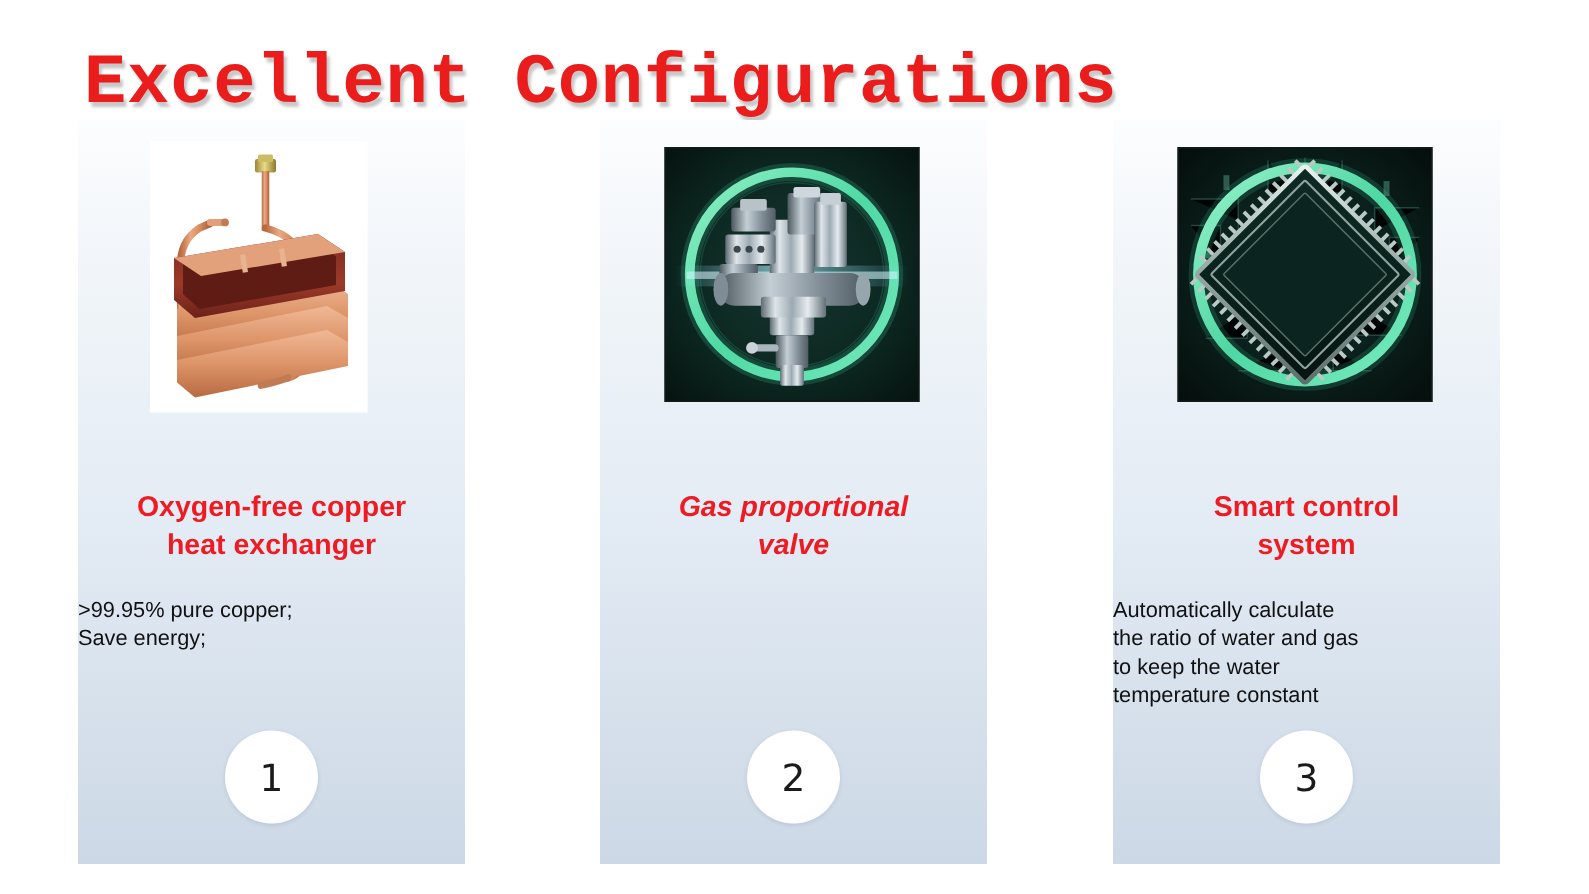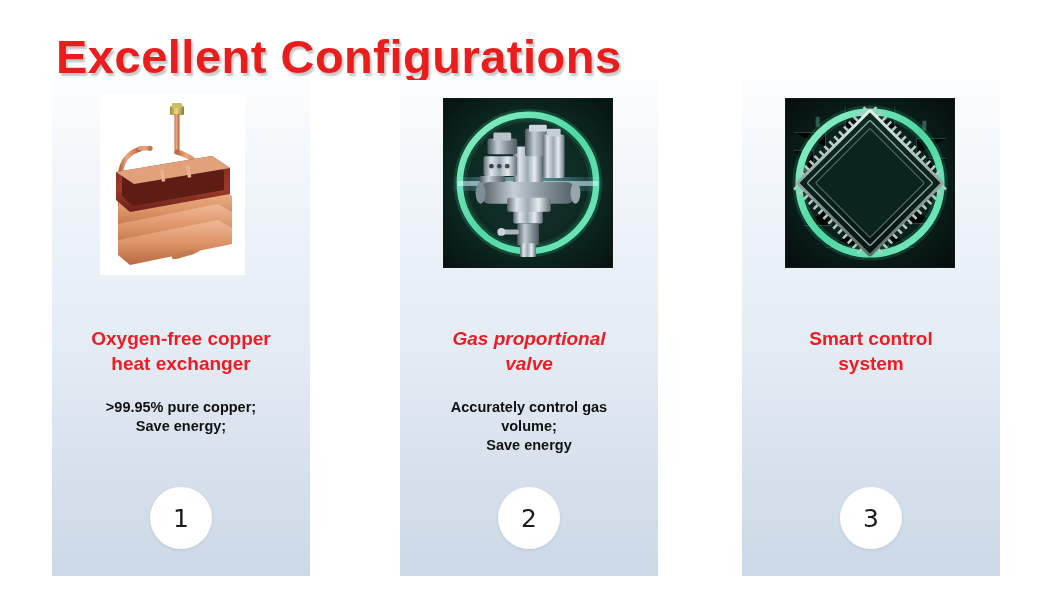--- a/index.html
+++ b/index.html
@@ -14,21 +14,21 @@
     overflow: hidden;
     font-family: "Liberation Sans", sans-serif;
     position: relative;
   }
 
   
   .title {
     position: absolute;
     left: 56px;
     top: 30px;
-    font-family: Liberation Sans, sans-serif;
+    font-family: Liberation Mono, monospace;
     font-weight: 700;
     font-size: 47px;
     line-height: 54px;
     letter-spacing: 0.5px;
     color: #ea1c1c;
     text-shadow: 2px 3px 2px rgba(130,130,130,0.45);
     white-space: nowrap;
   }
 
   
@@ -90,23 +90,22 @@
     white-space: pre-line;
   }
   .card.c1 .heading { top: 246px; }
   .card.c2 .heading { top: 246px; font-style: italic; }
   .card.c3 .heading { top: 246px; }
 
   .body-text {
     position: absolute;
     left: 0;
     width: 100%;
-    text-align: center;
     color: #111111;
-    font-weight: bold;
+    font-weight: normal;
     font-size: 14.5px;
     line-height: 19px;
     white-space: pre-line;
   }
   .card.c1 .body-text { top: 318px; }
   .card.c2 .body-text { top: 318px; }
   .card.c3 .body-text { top: 318px; }
 
   
   .bubble {
@@ -268,23 +267,20 @@
           <rect x="64" y="100" width="44" height="14" rx="2" fill="url(#steel)"></rect>
 
           <rect x="58" y="132" width="18" height="5" rx="2.5" fill="#aab6bd"></rect>
           <circle cx="58" cy="134.5" r="4" fill="#c9d3d9"></circle>
         </g>
       </svg>
     </div>
 
     <div class="heading">Gas proportional
 valve</div>
-    <div class="body-text">Accurately control gas
-volume;
-Save energy</div>
     <div class="bubble">2</div>
   </div>
 
   <div class="card c3">
 
     <div class="photo photo-dark">
       <svg viewBox="0 0 170 170" width="168" height="168" xmlns="http://www.w3.org/2000/svg">
         <defs>
           <radialGradient id="bg3" cx="50%" cy="50%" r="72%">
             <stop offset="0%" stop-color="#12302a"></stop>
@@ -403,16 +399,20 @@
 
           <rect x="33" y="33" width="104" height="104" rx="2" fill="url(#chipface)" stroke="url(#chipedge)" stroke-width="3"></rect>
           <rect x="40" y="40" width="90" height="90" rx="1.5" fill="none" stroke="#8fa39e" stroke-width="1.4"></rect>
           <rect x="46" y="46" width="78" height="78" rx="1" fill="#0b2420" stroke="#57706b" stroke-width="1"></rect>
         </g>
       </svg>
     </div>
 
     <div class="heading">Smart control
 system</div>
+    <div class="body-text">Automatically calculate
+the ratio of water and gas
+to keep the water
+temperature constant</div>
     <div class="bubble">3</div>
   </div>
 
 </div>
 
 </body></html>

